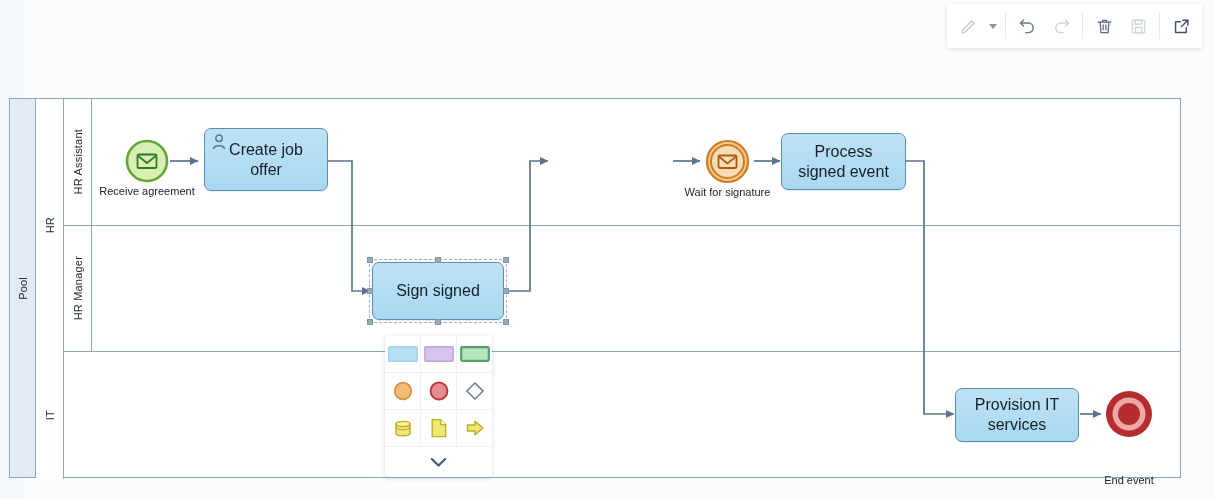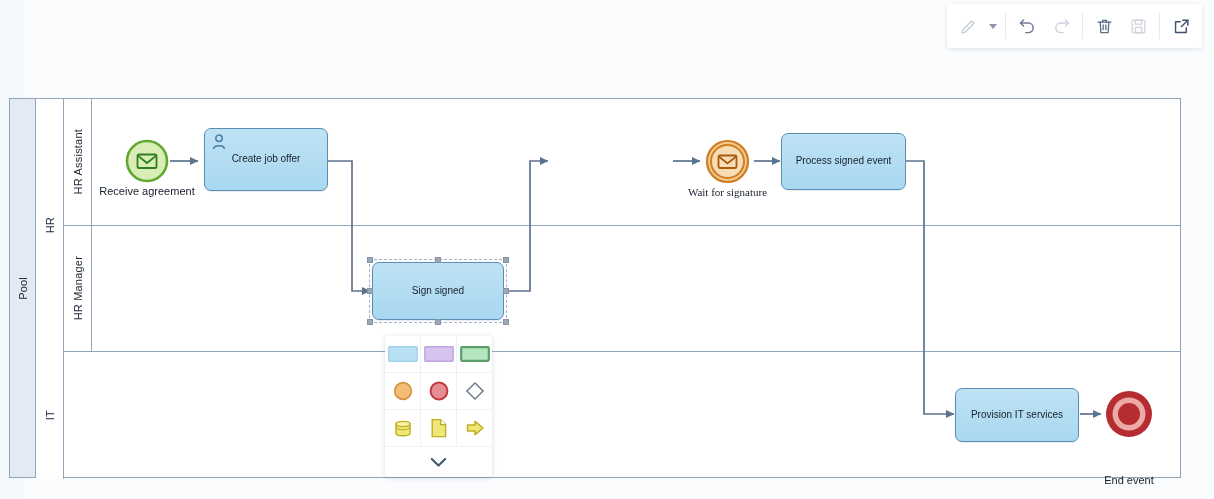--- a/index.html
+++ b/index.html
@@ -70,21 +70,21 @@
   
   .flow{position:absolute;left:0;top:0;width:1214px;height:499px;pointer-events:none;}
 
   
   .node{position:absolute;}
   .task{
     box-sizing:border-box;
     background:linear-gradient(180deg,#bfe2f5 0%,#a8d8f0 100%);
     border:1px solid #5b8db3;border-radius:7px;
     display:flex;align-items:center;justify-content:center;
-    font-size:10px;color:#16202b;text-align:center;cursor:pointer;
+    font-size:16px;color:#16202b;text-align:center;cursor:pointer;
     box-shadow:0 1px 1px rgba(40,70,100,.10);
   }
   .task-label{padding:0 8px;line-height:1.25;}
   .task .user-ico{position:absolute;left:7px;top:5px;}
 
   .ev-label{
     position:absolute;left:50%;transform:translateX(-50%);
     white-space:nowrap;font-size:11px;color:#16202b;text-align:center;
   }
 
@@ -248,21 +248,21 @@
   </div>
 
 
   <div class="node" style="left:705px;top:139px;width:45px;height:45px;">
     <svg width="45" height="45" viewBox="0 0 45 45">
       <circle cx="22.5" cy="22.5" r="20.5" fill="#f3c98c" stroke="#cf7d22" stroke-width="2.2"></circle>
       <circle cx="22.5" cy="22.5" r="16.5" fill="#f8dcb4" stroke="#cf7d22" stroke-width="2"></circle>
       <rect x="13.5" y="16.5" width="18" height="12.5" rx="1.4" fill="none" stroke="#a85c10" stroke-width="1.8"></rect>
       <path d="M13.8,17.5 L22.5,24.4 L31.2,17.5" fill="none" stroke="#a85c10" stroke-width="1.8"></path>
     </svg>
-    <span class="ev-label" style="top:47px;font-family:Liberation Serif, serif;">Wait for signature</span>
+    <span class="ev-label" style="top:47px;">Wait for signature</span>
   </div>
 
   <div class="node task" style="left:781px;top:133px;width:125px;height:57px;">
     <span class="task-label">Process signed event</span>
   </div>
 
   <div class="node task" style="left:955px;top:388px;width:124px;height:54px;align-items:center;">
     <span class="task-label">Provision IT services</span>
   </div>
 

